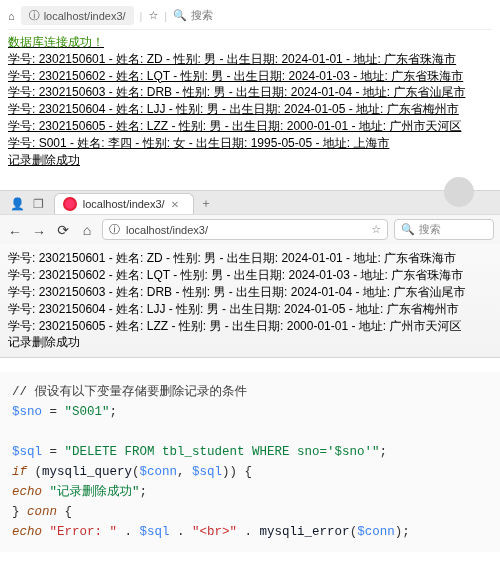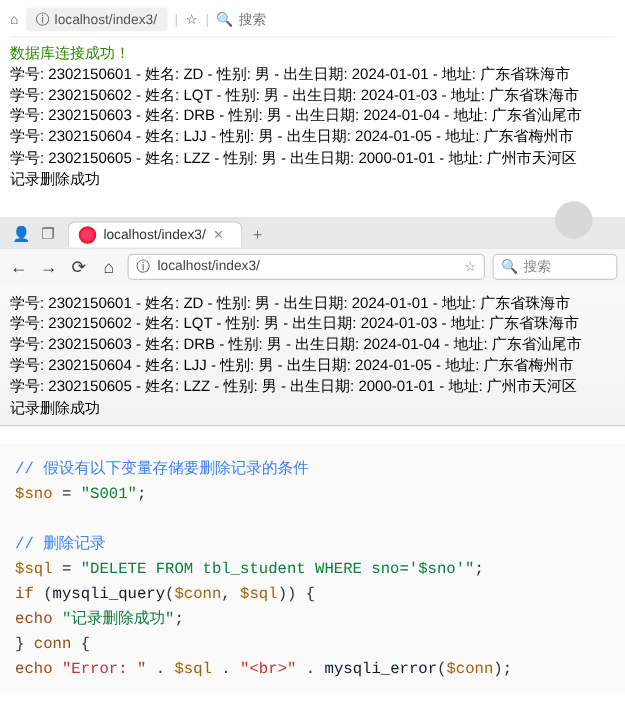--- a/index.html
+++ b/index.html
@@ -35,21 +35,21 @@
     .sep-pipe { color: #ccc; }
     .search-strip {
       display: flex;
       align-items: center;
       gap: 4px;
       color: #777;
       font-size: 11px;
     }
     .line { font-size: 12px; line-height: 1.4; white-space: nowrap; overflow: hidden; }
     .green { color: #2e8b00; }
-    .content-block { padding: 0 0 8px; }
+    .content-block { padding: 0 0 8px; text-decoration: underline; }
     
     .browser-chrome {
       margin-top: 10px;
       background: linear-gradient(#fdfdfd,#f2f2f2);
       border-top: 1px solid #d4d4d4;
       border-bottom: 1px solid #d4d4d4;
     }
     .tab-row {
       display: flex;
       align-items: center;
@@ -137,24 +137,24 @@
     
     .code-panel {
       margin-top: 14px;
       padding: 10px 12px;
       background: #fafafa;
       font-family: Consolas, "Courier New", monospace;
       font-size: 12.5px;
       line-height: 1.6;
       position: relative;
     }
-    .c-comment { color: #3b82f6; }
-    .c-var { color: #a16207; }
+    .c-comment { color: #404040; }
+    .c-var { color: #3b82f6; }
     .c-str { color: #0a7e3a; }
-    .c-key { color: #9c4a15; }
+    .c-key { color: #9c4a15; font-style: italic; }
     .c-func { color: #0f172a; }
     .c-err { color: #c73030; }
     .c-punc { color: #333; }
   </style>
 </head>
 <body>
 
 <div class="top-area">
   <div class="url-strip">
     <span>⌂</span>
@@ -170,20 +170,21 @@
       <span>搜索</span>
     </div>
   </div>
   <div class="content-block">
     <div class="line green">数据库连接成功！</div>
     <div class="line">学号: 2302150601 - 姓名: ZD - 性别: 男 - 出生日期: 2024-01-01 - 地址: 广东省珠海市</div>
     <div class="line">学号: 2302150602 - 姓名: LQT - 性别: 男 - 出生日期: 2024-01-03 - 地址: 广东省珠海市</div>
     <div class="line">学号: 2302150603 - 姓名: DRB - 性别: 男 - 出生日期: 2024-01-04 - 地址: 广东省汕尾市</div>
     <div class="line">学号: 2302150604 - 姓名: LJJ - 性别: 男 - 出生日期: 2024-01-05 - 地址: 广东省梅州市</div>
     <div class="line">学号: 2302150605 - 姓名: LZZ - 性别: 男 - 出生日期: 2000-01-01 - 地址: 广州市天河区</div>
+    <div class="line">学号: S001 - 姓名: 李四 - 性别: 女 - 出生日期: 1995-05-05 - 地址: 上海市</div>
     <div class="line">记录删除成功</div>
   </div>
 </div>
 
 <div class="browser-chrome">
   <div class="tab-row">
     <div class="tab-lead-icons">
       <span>👤</span>
       <span>❐</span>
     </div>
@@ -217,20 +218,19 @@
     <div class="line">学号: 2302150604 - 姓名: LJJ - 性别: 男 - 出生日期: 2024-01-05 - 地址: 广东省梅州市</div>
     <div class="line">学号: 2302150605 - 姓名: LZZ - 性别: 男 - 出生日期: 2000-01-01 - 地址: 广州市天河区</div>
     <div class="line">记录删除成功</div>
   </div>
 </div>
 
 <div class="code-panel">
   <div><span class="c-comment">// 假设有以下变量存储要删除记录的条件</span></div>
   <div><span class="c-var">$sno</span><span class="c-punc"> = </span><span class="c-str">"S001"</span><span class="c-punc">;</span></div>
   <div>&nbsp;</div>
-  <div><span class="c-comment">// 删除记录</span></div>
   <div><span class="c-var">$sql</span><span class="c-punc"> = </span><span class="c-str">"DELETE FROM tbl_student WHERE sno='$sno'"</span><span class="c-punc">;</span></div>
   <div><span class="c-key">if</span><span class="c-punc"> (</span><span class="c-func">mysqli_query</span><span class="c-punc">(</span><span class="c-var">$conn</span><span class="c-punc">, </span><span class="c-var">$sql</span><span class="c-punc">)) {</span></div>
   <div><span class="c-key">    echo </span><span class="c-str">"记录删除成功"</span><span class="c-punc">;</span></div>
   <div><span class="c-punc">} </span><span class="c-key">conn</span><span class="c-punc"> {</span></div>
   <div><span class="c-key">    echo </span><span class="c-err">"Error: "</span><span class="c-punc"> . </span><span class="c-var">$sql</span><span class="c-punc"> . </span><span class="c-err">"&lt;br&gt;"</span><span class="c-punc"> . </span><span class="c-func">mysqli_error</span><span class="c-punc">(</span><span class="c-var">$conn</span><span class="c-punc">);</span></div>
 
 </div>
 
 </body></html>

